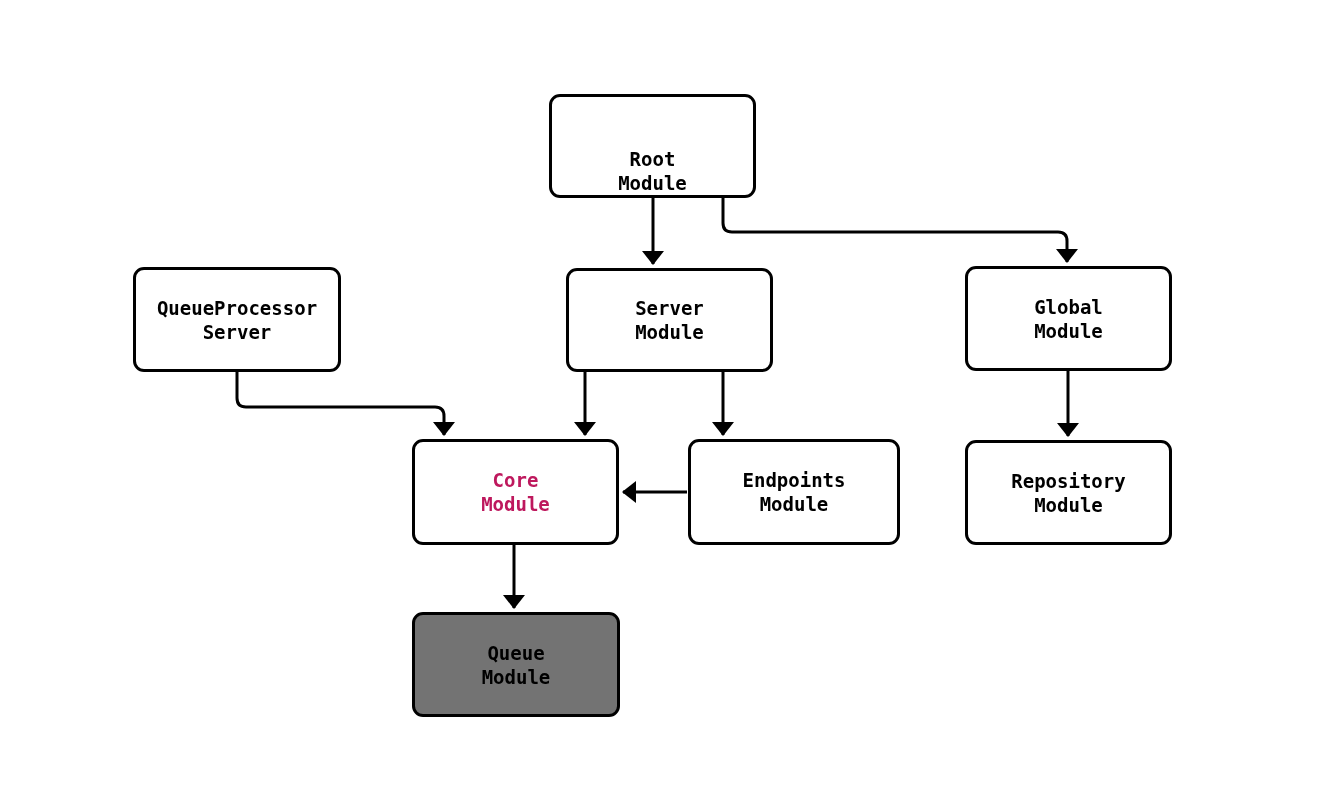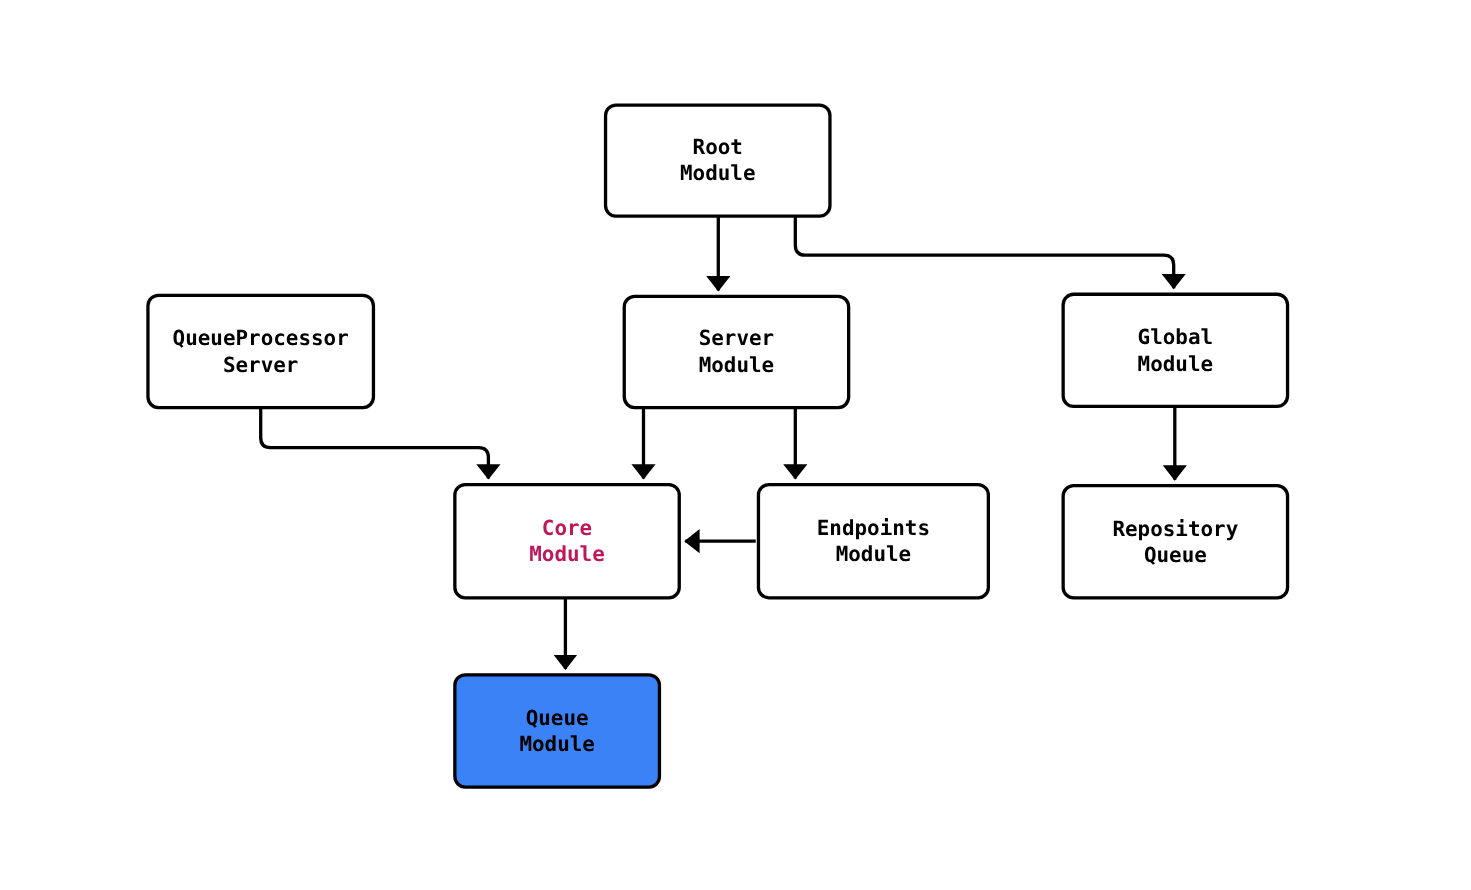--- a/index.html
+++ b/index.html
@@ -56,21 +56,21 @@
         <path d="M 723 197 L 723 223 Q 723 232 732 232 L 1058 232 Q 1067 232 1067 241 L 1067 262" fill="none" stroke="#000000" stroke-width="3" marker-end="url(#arrowhead)"></path>
         <path d="M 237 371 L 237 398 Q 237 407 246 407 L 435 407 Q 444 407 444 416 L 444 435" fill="none" stroke="#000000" stroke-width="3" marker-end="url(#arrowhead)"></path>
         <path d="M 585 371 L 585 435" fill="none" stroke="#000000" stroke-width="3" marker-end="url(#arrowhead)"></path>
         <path d="M 723 371 L 723 435" fill="none" stroke="#000000" stroke-width="3" marker-end="url(#arrowhead)"></path>
         <path d="M 687 492 L 623 492" fill="none" stroke="#000000" stroke-width="3" marker-end="url(#arrowhead)"></path>
         <path d="M 1068 370 L 1068 436" fill="none" stroke="#000000" stroke-width="3" marker-end="url(#arrowhead)"></path>
         <path d="M 514 544 L 514 608" fill="none" stroke="#000000" stroke-width="3" marker-end="url(#arrowhead)"></path>
       </g>
   </svg>
   <div>
-      <div class="node" style="left: 549px; top: 94px; width: 207px; height: 104px; background: rgb(255, 255, 255); border-color: rgb(0, 0, 0);">
+      <div class="node" style="left: 549px; top: 94px; width: 207px; height: 104px; background: rgb(255, 255, 255); border-color: rgb(0, 0, 0); align-items: flex-end;">
         <span style="color: rgb(0, 0, 0);">Root
 Module</span>
       </div>
       <div class="node" style="left: 133px; top: 267px; width: 208px; height: 105px; background: rgb(255, 255, 255); border-color: rgb(0, 0, 0);">
         <span style="color: rgb(0, 0, 0);">QueueProcessor
 Server</span>
       </div>
       <div class="node" style="left: 550px; top: 268px; width: 207px; height: 104px; background: rgb(255, 255, 255); border-color: rgb(0, 0, 0); margin-left: 16px;">
         <span style="color: rgb(0, 0, 0);">Server
 Module</span>
@@ -82,20 +82,20 @@
       <div class="node" style="left: 412px; top: 439px; width: 207px; height: 106px; background: rgb(255, 255, 255); border-color: rgb(0, 0, 0);">
         <span style="color: #be185d;">Core
 Module</span>
       </div>
       <div class="node" style="left: 688px; top: 439px; width: 212px; height: 106px; background: rgb(255, 255, 255); border-color: rgb(0, 0, 0);">
         <span style="color: rgb(0, 0, 0);">Endpoints
 Module</span>
       </div>
       <div class="node" style="left: 965px; top: 440px; width: 207px; height: 105px; background: rgb(255, 255, 255); border-color: rgb(0, 0, 0);">
         <span style="color: rgb(0, 0, 0);">Repository
-Queue</span>
+Module</span>
       </div>
-      <div class="node" style="left: 412px; top: 612px; width: 189px; height: 105px; background: #3b82f6; border-color: rgb(0, 0, 0);">
+      <div class="node" style="left: 412px; top: 612px; width: 208px; height: 105px; background: #737373; border-color: rgb(0, 0, 0);">
         <span style="color: rgb(0, 0, 0);">Queue
 Module</span>
       </div>
     </div>
 </div>
 
 </body></html>

